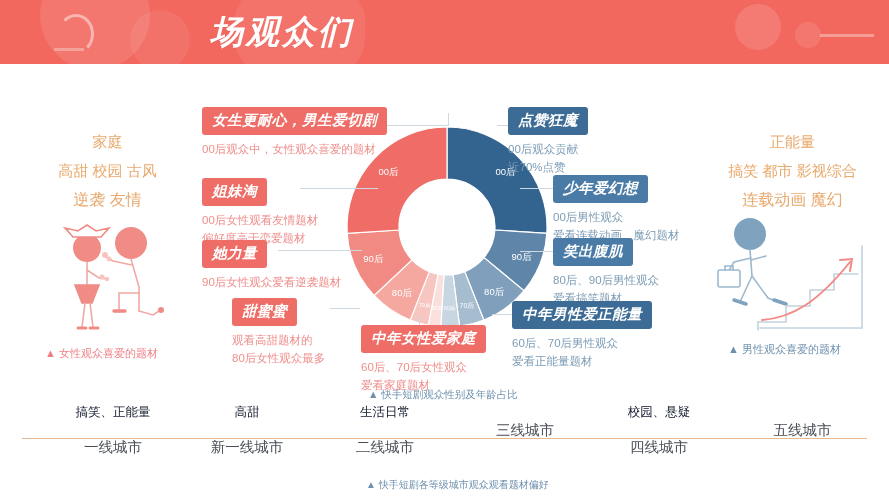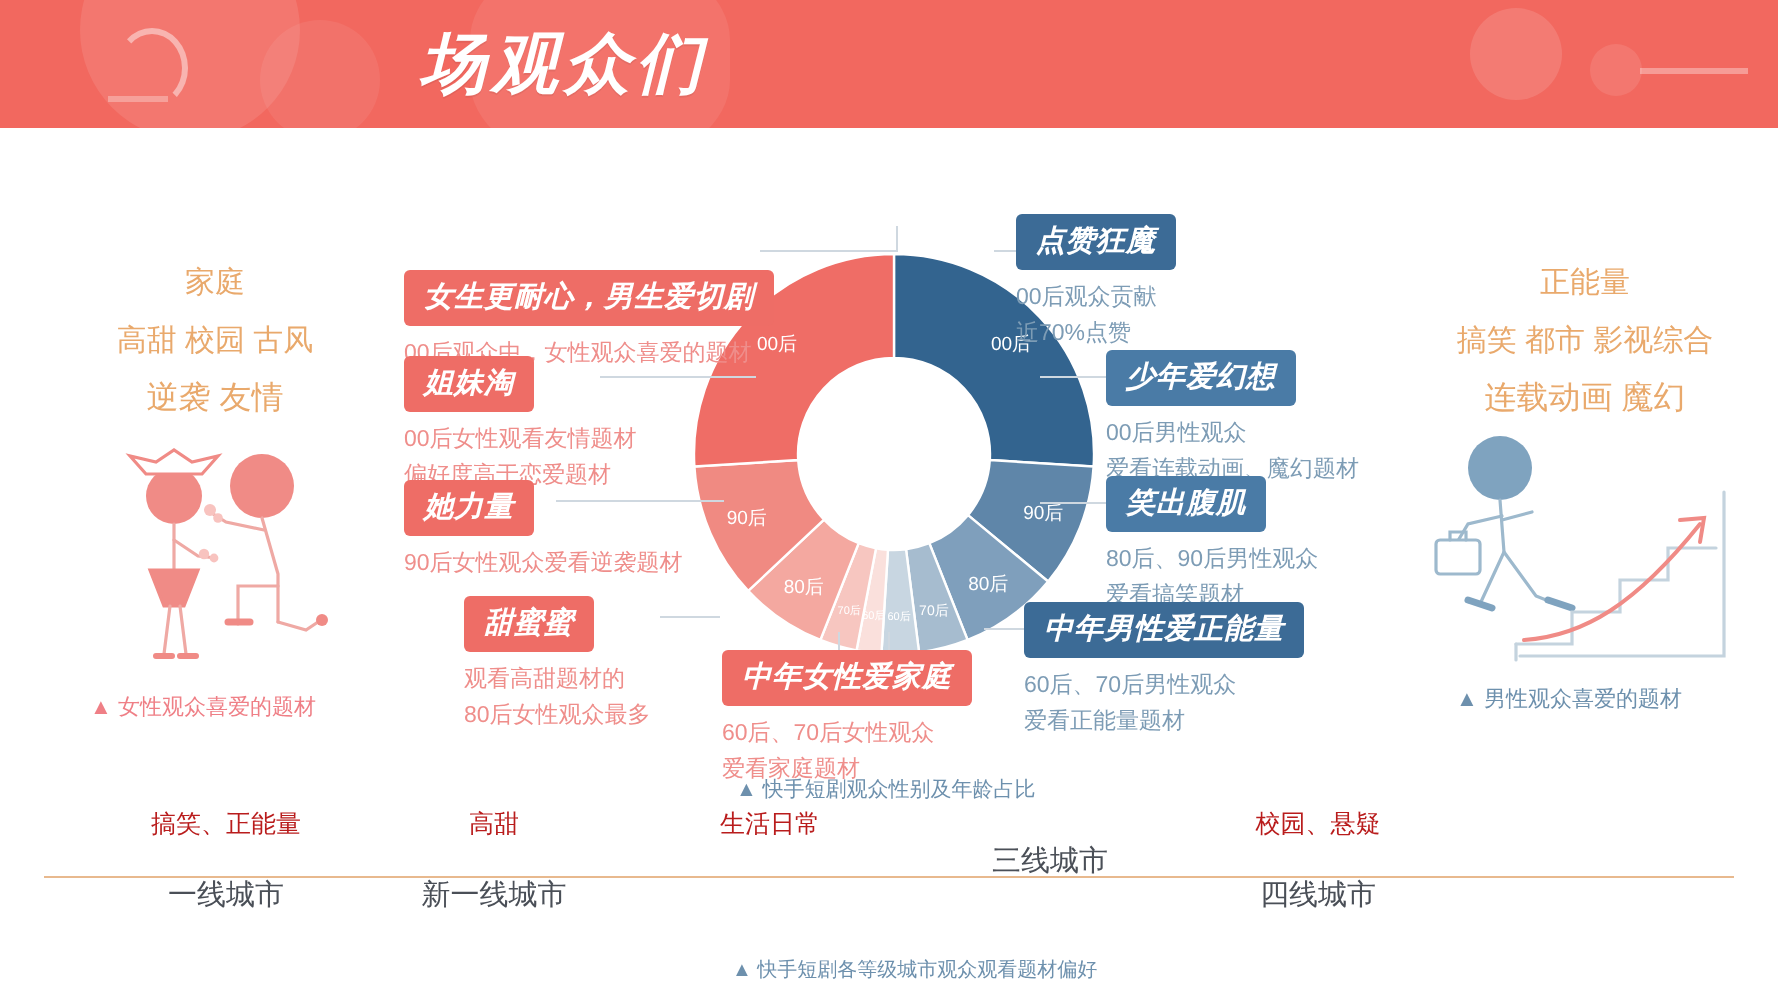--- a/index.html
+++ b/index.html
@@ -91,21 +91,21 @@
   .leader.h{ height:1px; }
   .leader.v{ width:1px; }
 
   
   #bottom{ position:absolute; left:0; top:404px; width:889px; height:96px; }
   #bottom .rule{
     position:absolute; left:22px; top:34px; width:845px; height:1px;
     background:#e8b98e;
   }
   .bcol{ position:absolute; top:0; text-align:center; }
-  .bcol .genre{ font-size:12.5px; color:#b91c1c; white-space:nowrap; }
+  .bcol .genre{ font-size:12.5px; color:#0f172a; white-space:nowrap; }
   .bcol .tier{ font-size:14.5px; color:#4a4f57; margin-top:17px; white-space:nowrap; }
   #bottom-caption{
     position:absolute; left:366px; top:478px; font-size:10px; color:#6d90ad;
     white-space:nowrap;
   }
 </style>
 </head>
 <body>
 
 <div id="header">
@@ -217,21 +217,21 @@
 <div class="leader h" style="left:300px; top:188px; width:78px;"></div>
 <div class="leader h" style="left:278px; top:250px; width:84px;"></div>
 <div class="leader h" style="left:330px; top:308px; width:30px;"></div>
 <div class="leader v" style="left:419px; top:316px; height:16px;"></div>
 <div class="leader v" style="left:444px; top:316px; height:16px;"></div>
 <div class="leader h" style="left:497px; top:125px; width:26px;"></div>
 <div class="leader h" style="left:520px; top:188px; width:38px;"></div>
 <div class="leader h" style="left:520px; top:251px; width:36px;"></div>
 <div class="leader h" style="left:492px; top:314px; width:28px;"></div>
 
-<div class="callout" style="left:202px; top:107px;margin-top:28px;">
+<div class="callout" style="left:202px; top:107px;">
   <div class="chip pink">女生更耐心，男生爱切剧</div>
   <div class="desc pink">00后观众中，女性观众喜爱的题材</div>
 </div>
 
 <div class="callout" style="left:202px; top:178px;">
   <div class="chip pink">姐妹淘</div>
   <div class="desc pink">00后女性观看友情题材
 偏好度高于恋爱题材</div>
 </div>
 
@@ -282,25 +282,27 @@
       <div class="bcol" style="left: 38px; width: 150px;">
         <div class="genre">搞笑、正能量</div>
         <div class="tier">一线城市</div>
       </div>
       <div class="bcol" style="left: 172px; width: 150px;">
         <div class="genre">高甜</div>
         <div class="tier">新一线城市</div>
       </div>
       <div class="bcol" style="left: 310px; width: 150px;">
         <div class="genre">生活日常</div>
+        <div class="tier">二线城市</div>
       </div>
       <div class="bcol" style="left: 450px; width: 150px;">
         <div class="tier">三线城市</div>
       </div>
       <div class="bcol" style="left: 584px; width: 150px;">
         <div class="genre">校园、悬疑</div>
         <div class="tier">四线城市</div>
       </div>
       <div class="bcol" style="left: 720px; width: 165px;">
+        <div class="tier">五线城市</div>
       </div>
     </div>
 </div>
 <div id="bottom-caption">▲ 快手短剧各等级城市观众观看题材偏好</div>
 
 </body></html>

